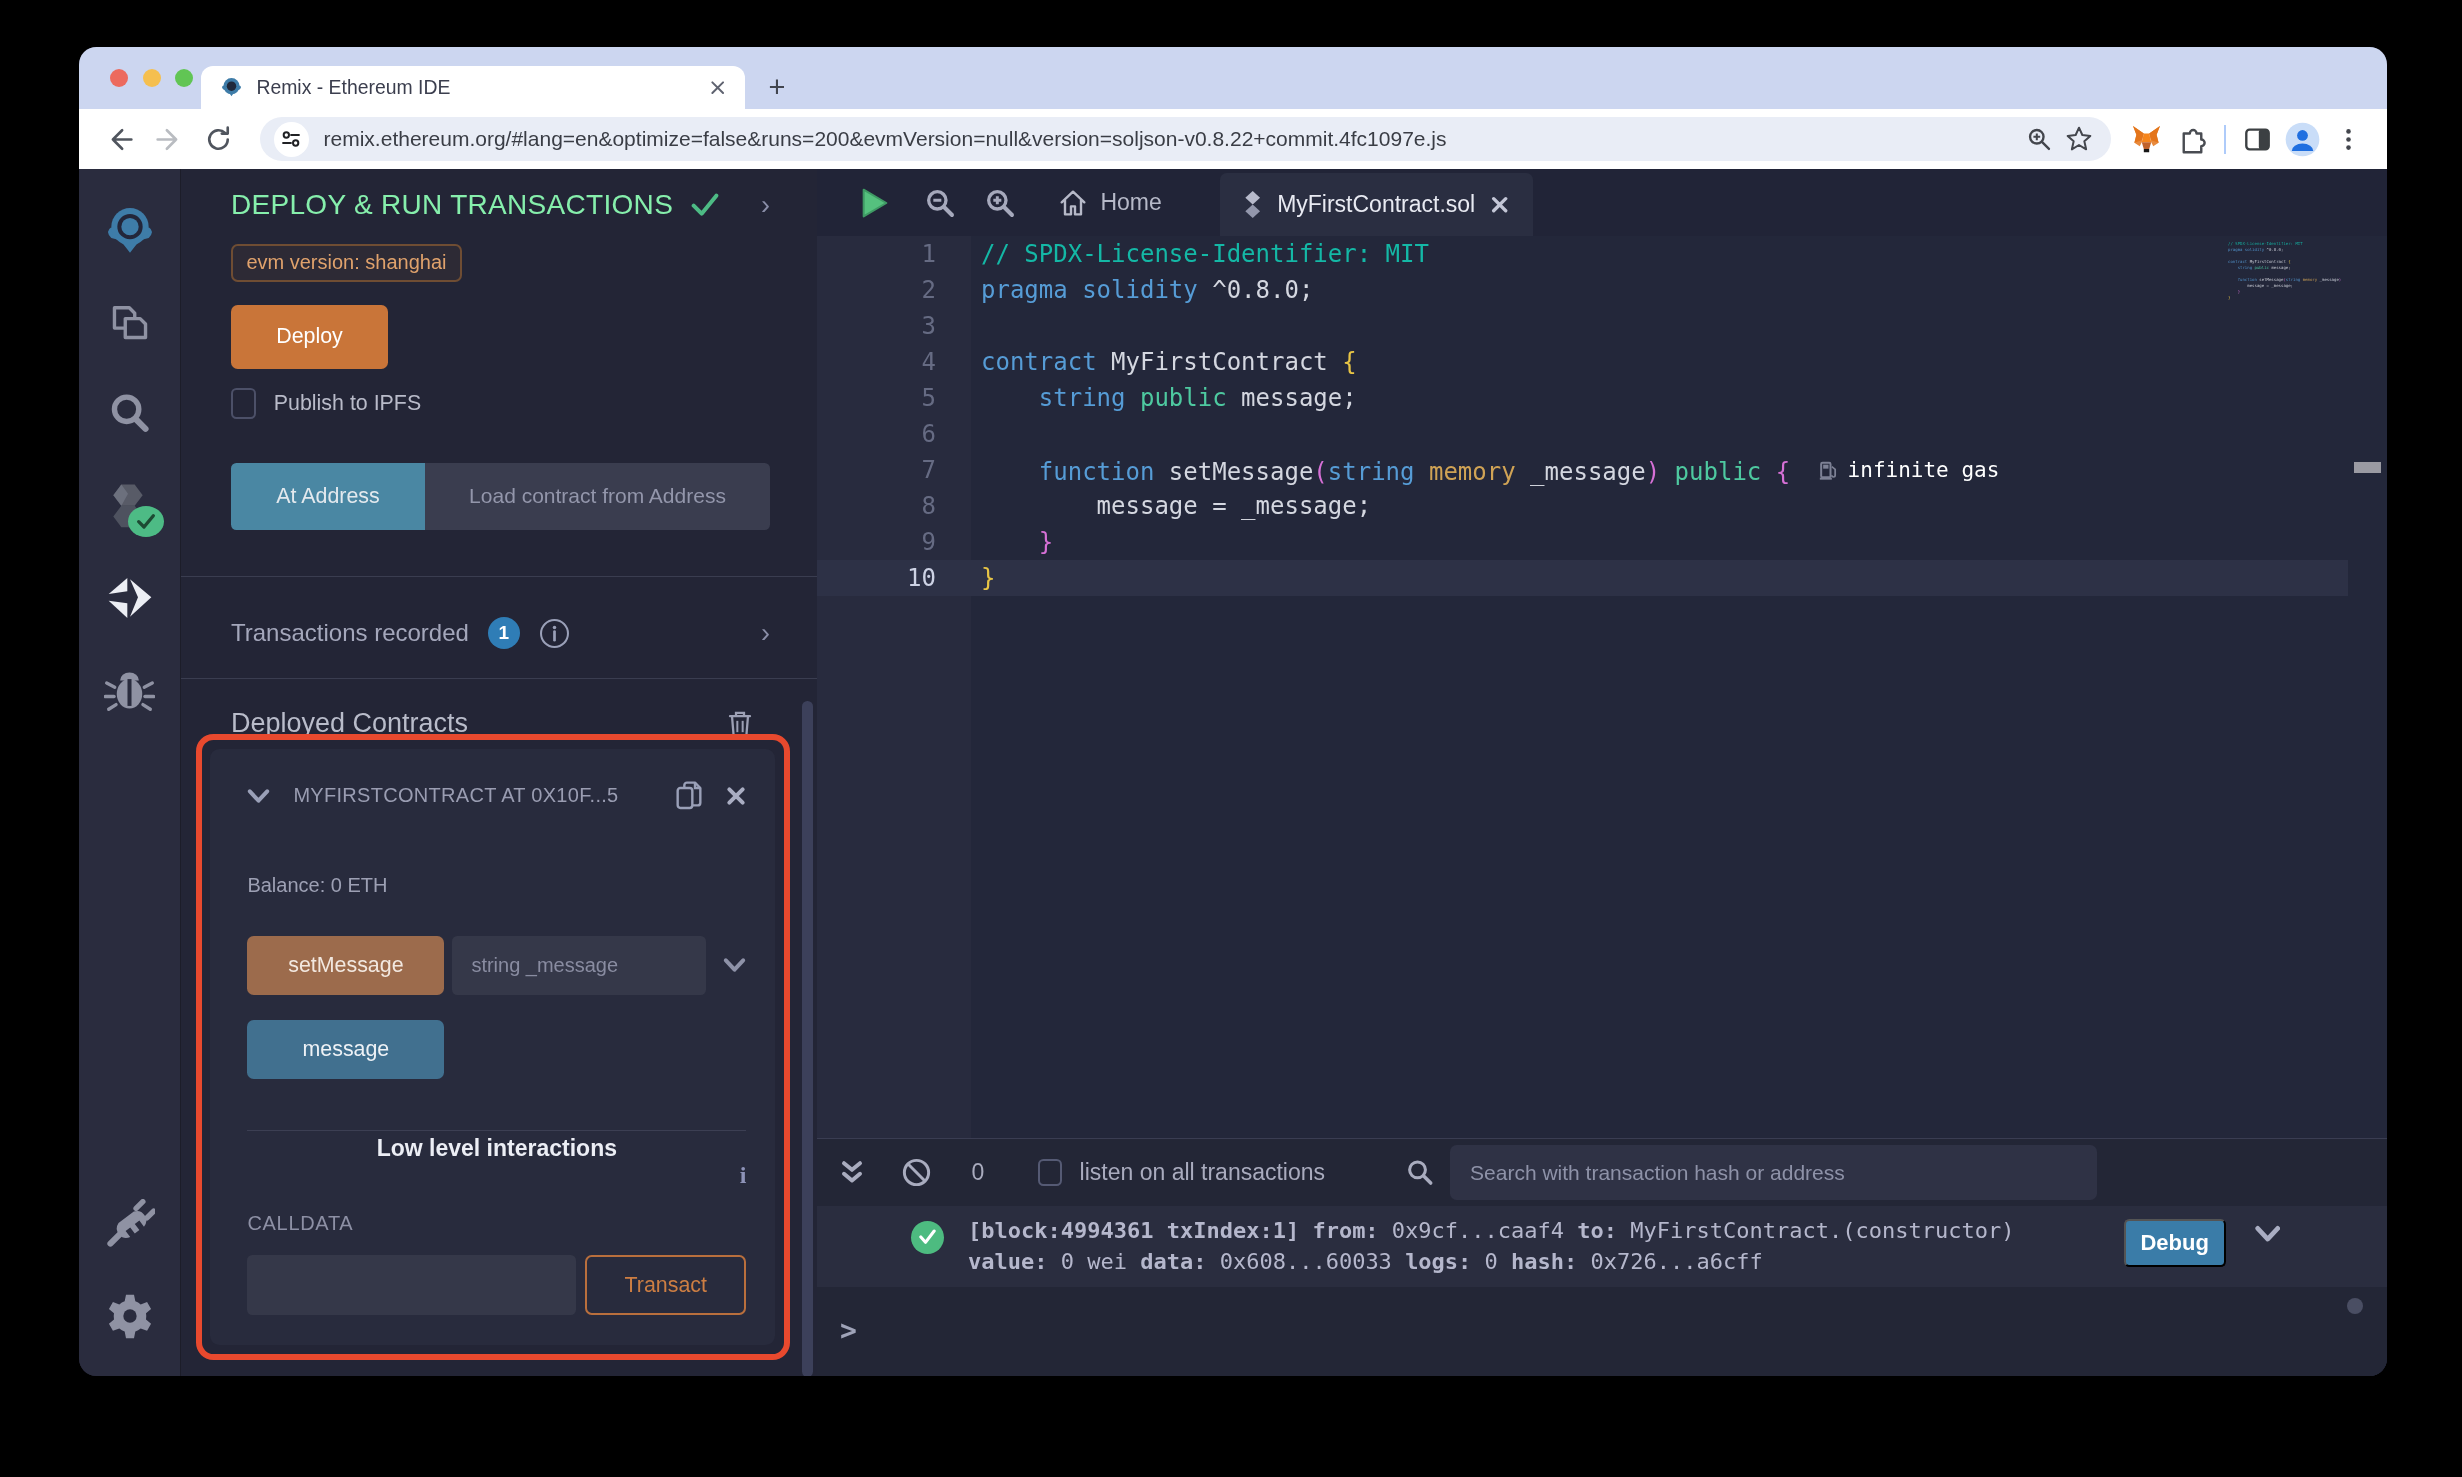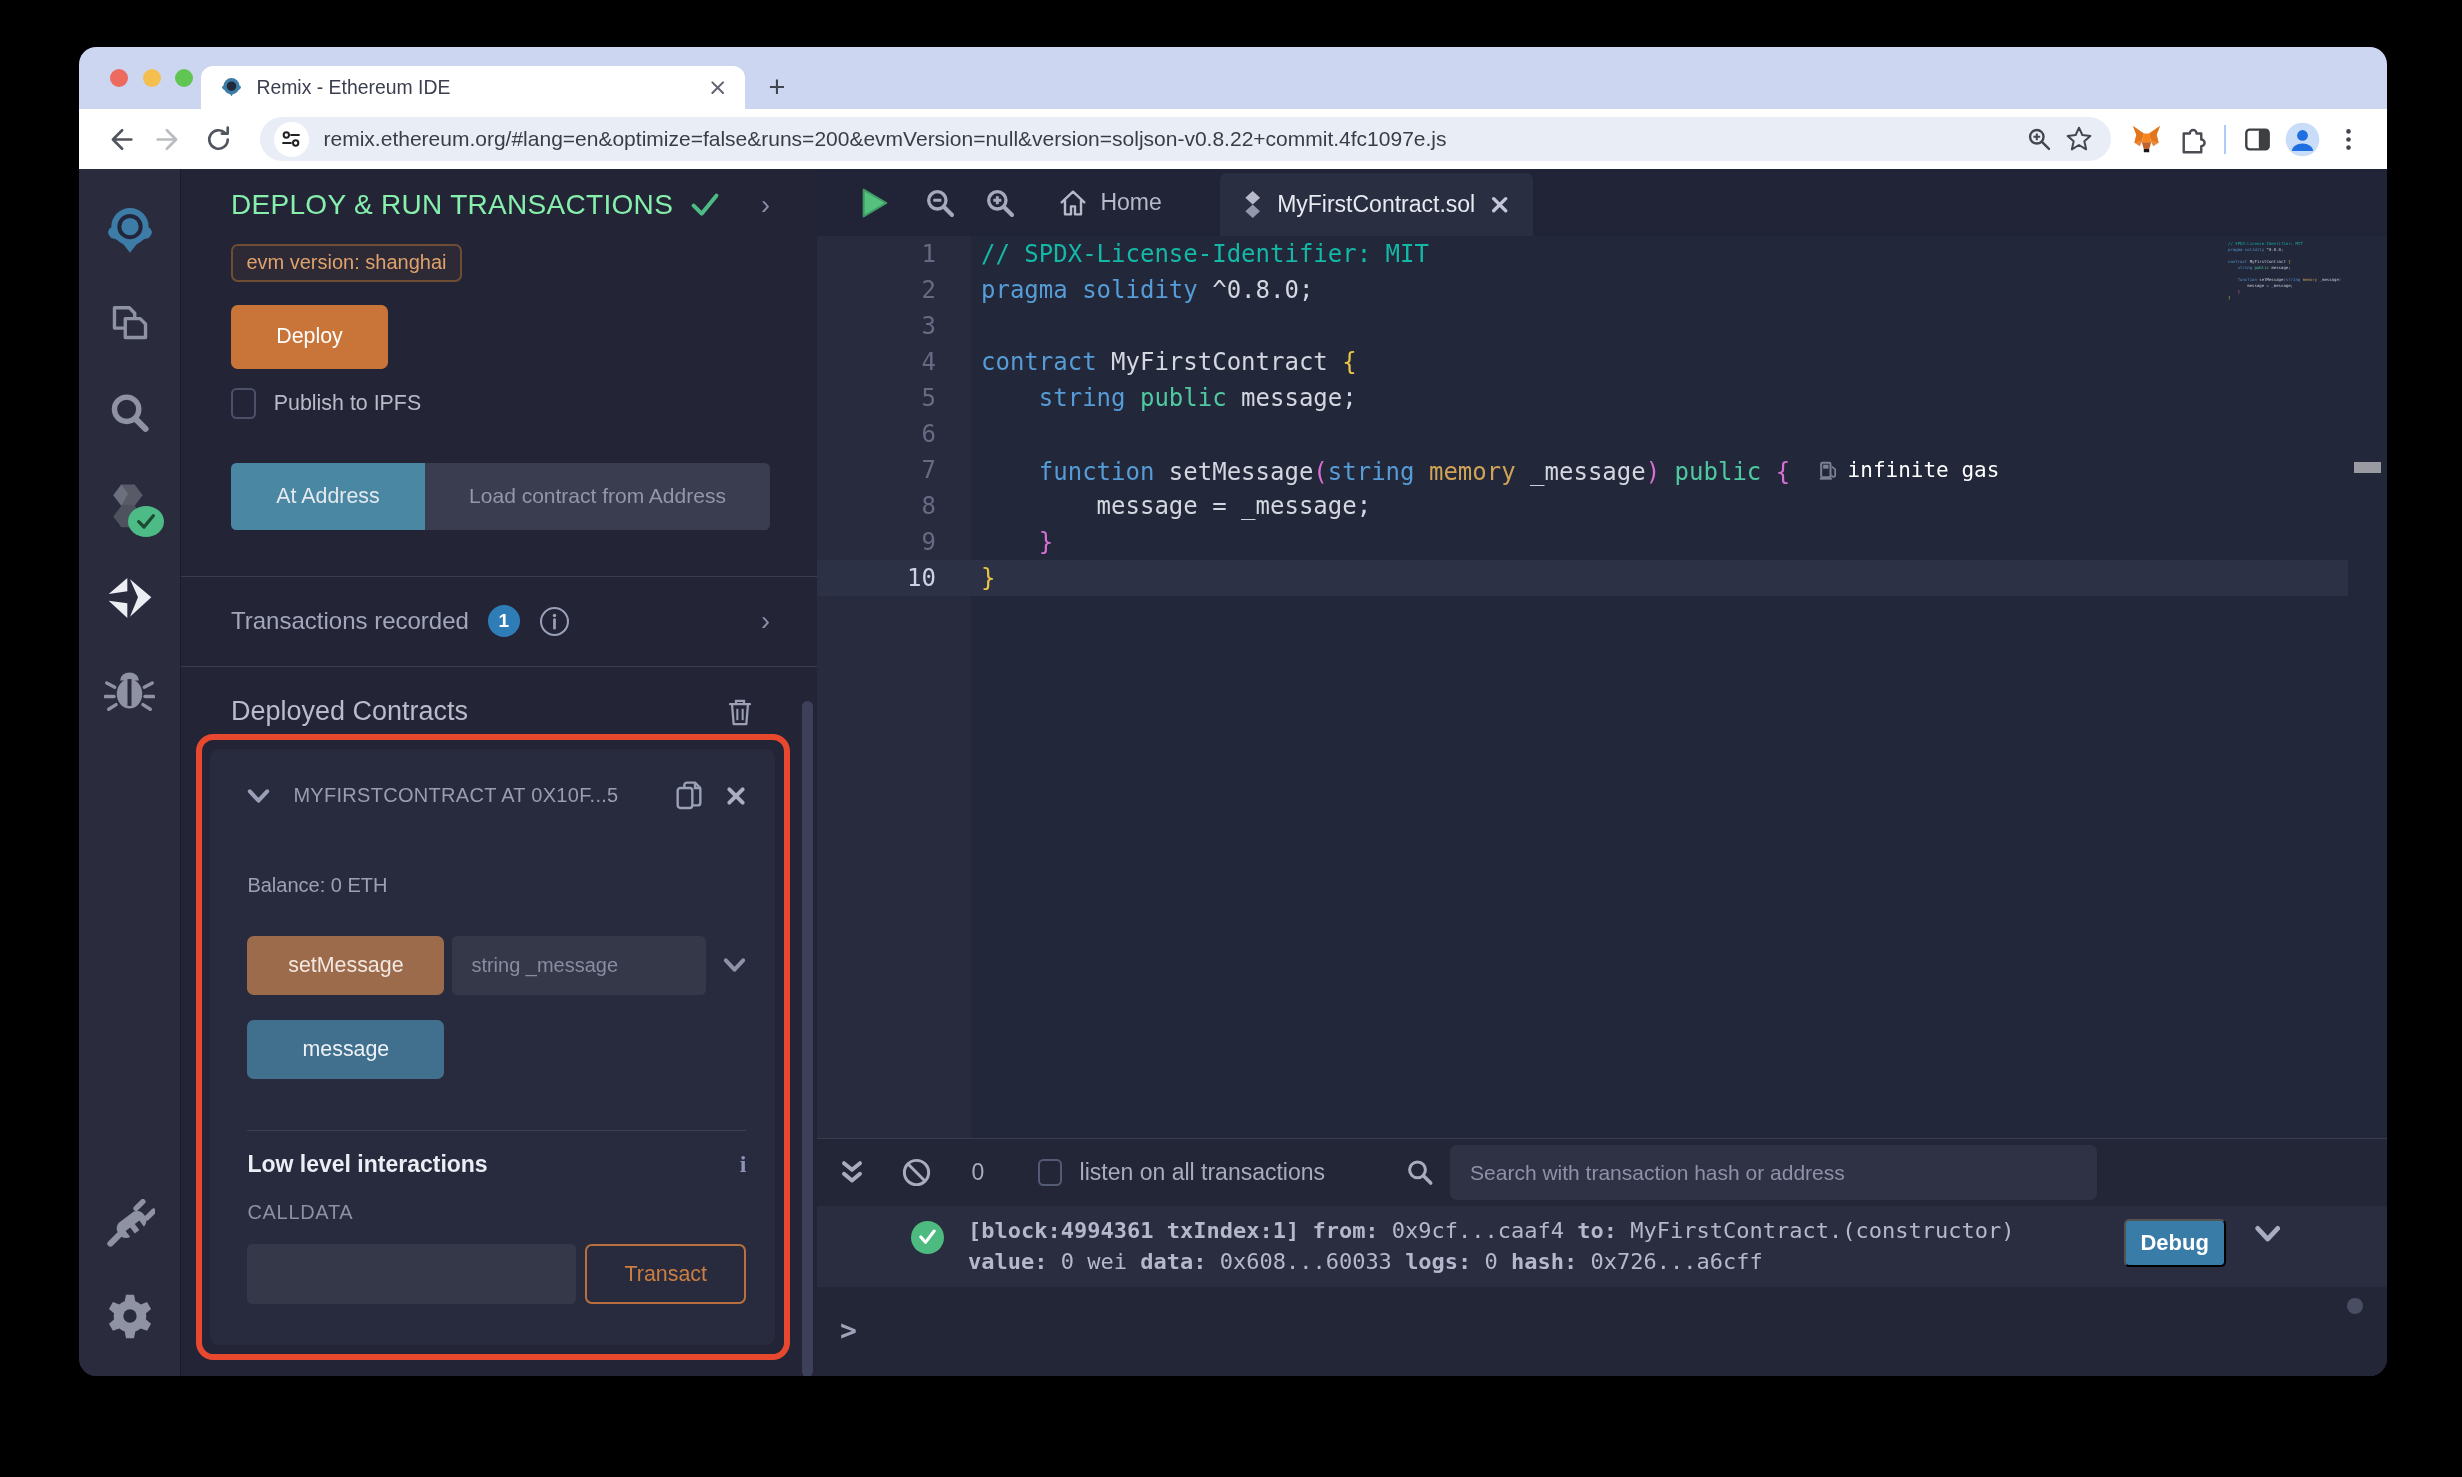--- a/index.html
+++ b/index.html
@@ -50,40 +50,40 @@
   .deploy-btn { margin-top:23px; width:157px; height:64px; background:#c97539; color:#fff; }
   .check-row { margin-top:19px; display:flex; align-items:center; gap:17.4px; }
   .checkbox { width:25.4px; height:31px; border:2px solid #4c5068; border-radius:5.4px; background:transparent; }
   .check-label { font-size:21.4px; color:#b9bbc9; }
   .ataddr-row { margin-top:44px; display:flex; height:67px; }
   .ataddr-btn { width:194px; background:#4a87a3; color:#e3e9ee; font-size:21.4px; border-radius:5.4px 0 0 5.4px;
     display:flex; align-items:center; justify-content:center; }
   .loadaddr { flex:1; background:#3a3d4f; color:#9396ab; font-size:21px; border-radius:0 5.4px 5.4px 0;
     display:flex; align-items:center; justify-content:center; }
   .h-divider { height:1.3px; background:#3a3d50; margin-top:46px; }
-  .tx-row { margin-top:28px; display:flex; align-items:center; gap:19px; }
+  .tx-row { margin-top:40px; display:flex; align-items:center; gap:19px; }
   .tx-label { font-size:24px; color:#a4a7bb; }
   .tx-badge { width:32px; height:32px; border-radius:50%; background:#2f7db6; color:#fff; font-size:19px;
     font-weight:bold; display:flex; align-items:center; justify-content:center; }
   .dep-row { margin-top:29px; display:flex; align-items:center; }
   .dep-label { font-size:27px; color:#b9bcca; }
   .red-box { position:absolute; left:14.7px; right:27px; top:565px; height:626px;
     border:6px solid #e8492e; border-radius:17.4px; padding:8.7px; }
   .card { width:100%; height:100%; background:#282b3d; border-radius:9.4px; padding:31px 29px 0 37px; overflow:hidden; }
   .card-head { display:flex; align-items:center; gap:23px; }
   .card-title { font-size:20px; color:#9a9db2; letter-spacing:0.3px; white-space:nowrap; overflow:hidden; flex:1; }
   .balance { margin-top:62px; font-size:20px; color:#9da0b4; }
   .fn-row { margin-top:39px; display:flex; align-items:center; }
   .setmsg-btn { width:197px; height:59px; background:#9c6b4c; color:#f2e8e0; flex:none; }
   .param-input { flex:1; height:59px; background:#353849; border:none; border-radius:5.4px; margin-left:8px;
     color:#f97316; font-size:20px; padding:0 19px; font-family:inherit; min-width:0; }
   .param-input::placeholder { color:#898ca1; }
   .msg-btn { margin-top:25.4px; width:197px; height:59px; background:#41708f; color:#eef2f6; }
   .card-div { height:1.3px; background:#3c3f53; margin-top:51px; }
-  .low-row { margin-top:20px; display:flex; align-items:center; }
+  .low-row { margin-top:4px; display:flex; align-items:center;flex-direction:column; }
   .low-title { font-size:23px; color:#eceef5; font-weight:600; }
   .info-i { margin-left:auto; font-size:24px; font-weight:bold; color:#8e93b8; font-family:"Liberation Serif",serif; }
   .calldata { margin-top:23px; font-size:20px; color:#8d90a5; letter-spacing:0.7px; }
   .calldata-row { margin-top:20px; display:flex; }
   .calldata-input { width:341px; height:60px; background:#353849; border:none; border-radius:5.4px; }
   .transact-btn { width:167px; height:60px; margin-left:9.4px; background:transparent;
     border:2px solid #b96f3d; color:#cd7e43; }
   .panel-scroll { position:absolute; right:4px; top:532px; width:10.7px; height:676px;
     background:#3c405a; border-radius:5.4px; }
 

